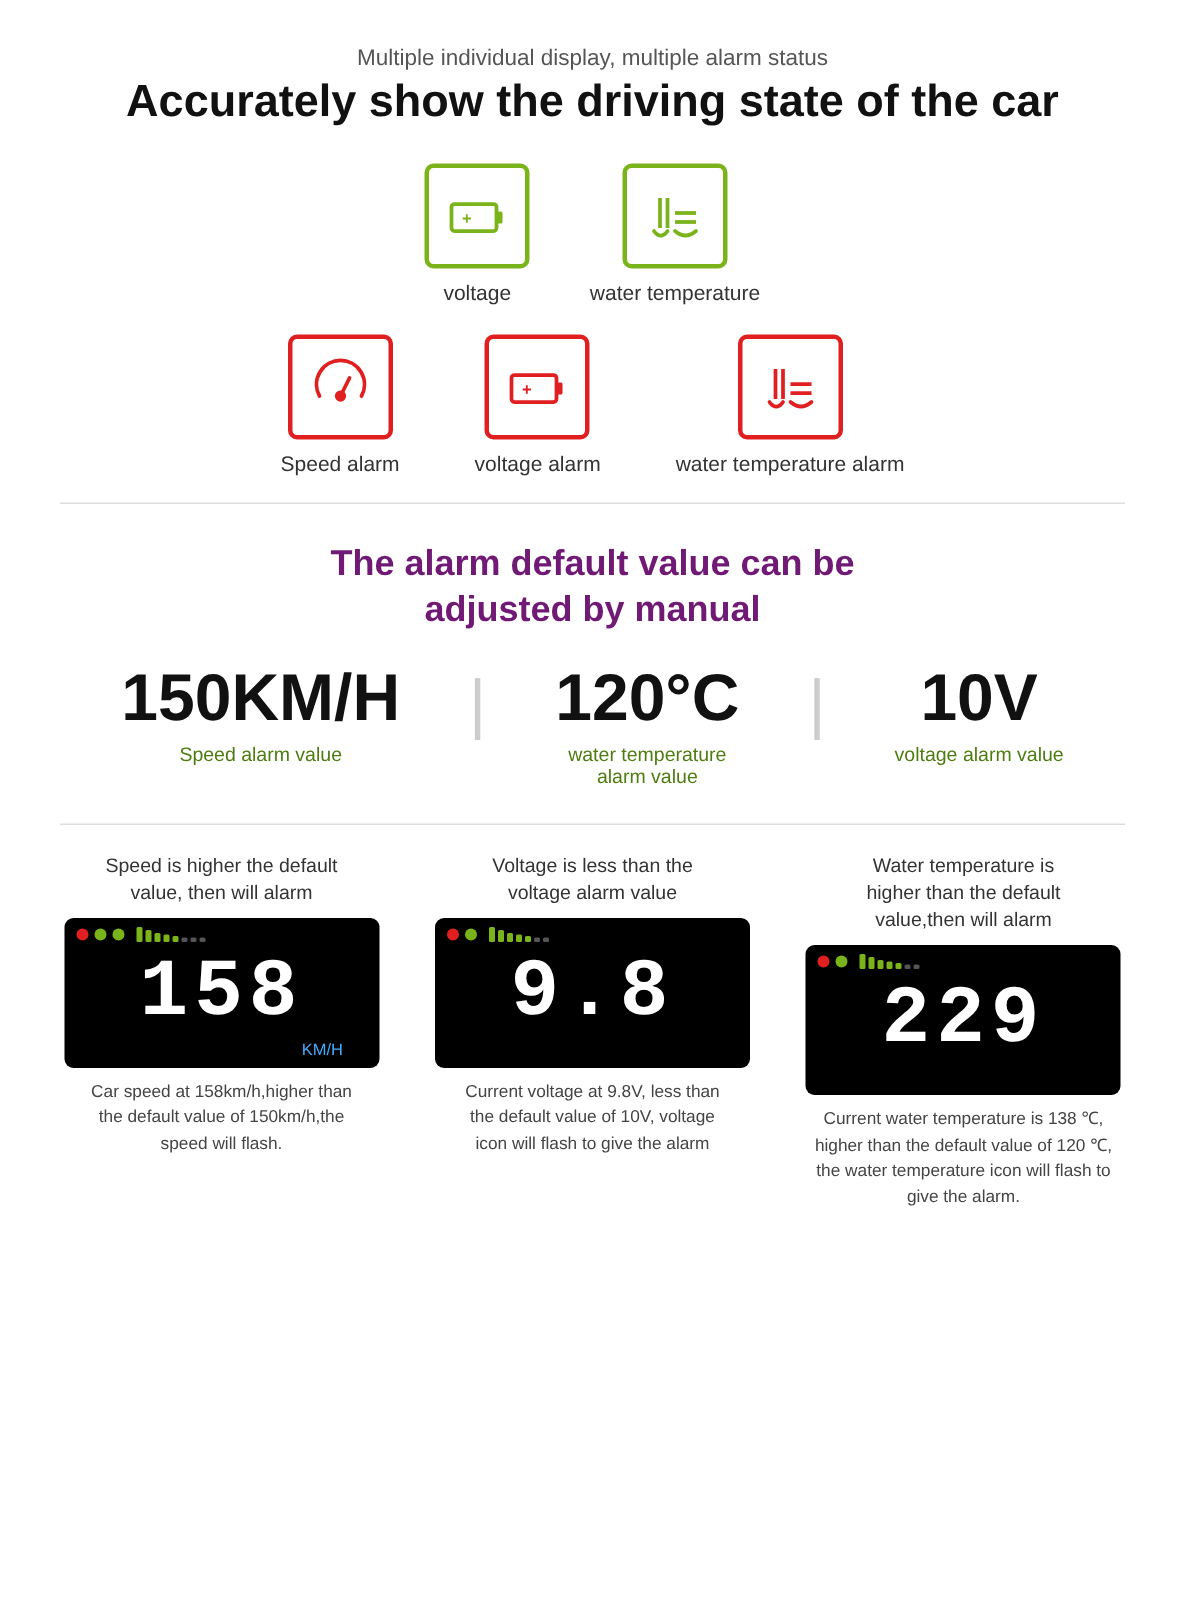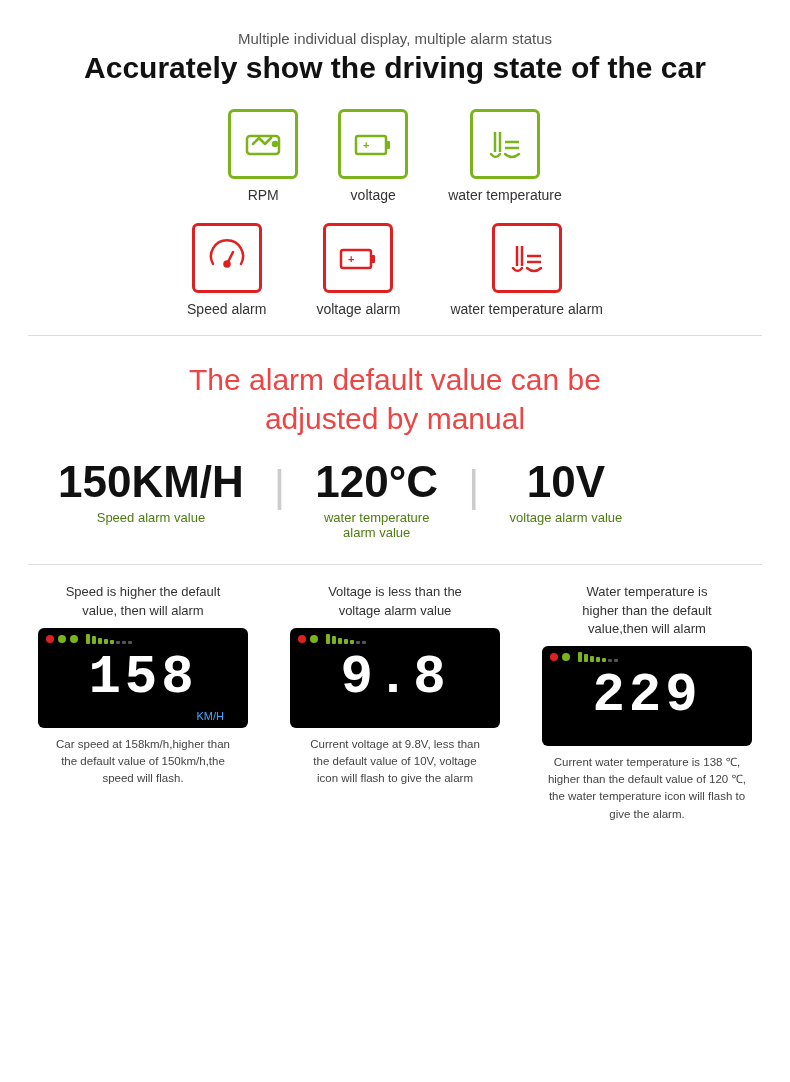--- a/index.html
+++ b/index.html
@@ -6,21 +6,21 @@
     body {
       width: 790px;
       min-height: 1082px;
       background: #fff;
       font-family: Arial, sans-serif;
       color: #222;
     }
 
     .page {
       width: 790px;
-      padding: 30px 28px;
+      padding: 30px 40px;
     }
 
     
     .section-header {
       text-align: center;
       margin-bottom: 24px;
     }
     .section-header .subtitle {
       font-size: 15px;
       color: #555;
@@ -82,31 +82,32 @@
       border-top: 1px solid #ddd;
       margin: 18px 0;
     }
 
     
     .section2-header {
       text-align: center;
       margin: 24px 0 20px;
     }
     .section2-header .title {
-      font-size: 30px;
-      font-weight: normal;
-      color: #ef4444;
+      font-size: 24px;
+      font-weight: bold;
+      color: #701a75;
       line-height: 1.3;
     }
 
     
     .values-row {
       display: flex;
+      justify-content: center;
       align-items: flex-start;
-      gap: 0;
+      gap: 16px;
       margin: 10px 0 24px;
     }
     .value-item {
       text-align: center;
       padding: 0 30px;
     }
     .value-number {
       font-size: 44px;
       font-weight: bold;
       color: #111;
@@ -216,32 +217,20 @@
 <div class="page">
 
   <div class="section-header">
     <div class="subtitle">Multiple individual display, multiple alarm status</div>
     <div class="title">Accurately show the driving state of the car</div>
   </div>
 
   <div class="icons-row">
 
 
-    <div class="icon-item">
-      <div class="icon-box">
-        <svg viewBox="0 0 44 44">
-          <g stroke="#7ab31a" fill="none" stroke-width="2.5">
-            <rect x="6" y="14" width="32" height="18" rx="3" stroke="#7ab31a"></rect>
-            <path d="M12 22 L18 16 L24 22 L30 16" stroke-linecap="round" stroke-linejoin="round"></path>
-            <circle cx="34" cy="22" r="2" fill="#7ab31a"></circle>
-          </g>
-        </svg>
-      </div>
-      <span class="icon-label">RPM</span>
-    </div>
 
     <div class="icon-item">
       <div class="icon-box">
         <svg viewBox="0 0 44 44">
           <g stroke="#7ab31a" fill="none" stroke-width="2.5">
             <rect x="5" y="14" width="30" height="18" rx="2"></rect>
             <rect x="35" y="19" width="4" height="8" rx="1" fill="#7ab31a" stroke="none"></rect>
             <line x1="14" y1="23" x2="14" y2="23" stroke-width="1"></line>
             <text x="12" y="27" font-size="11" fill="#7ab31a" stroke="none" font-weight="bold">+</text>
           </g>

